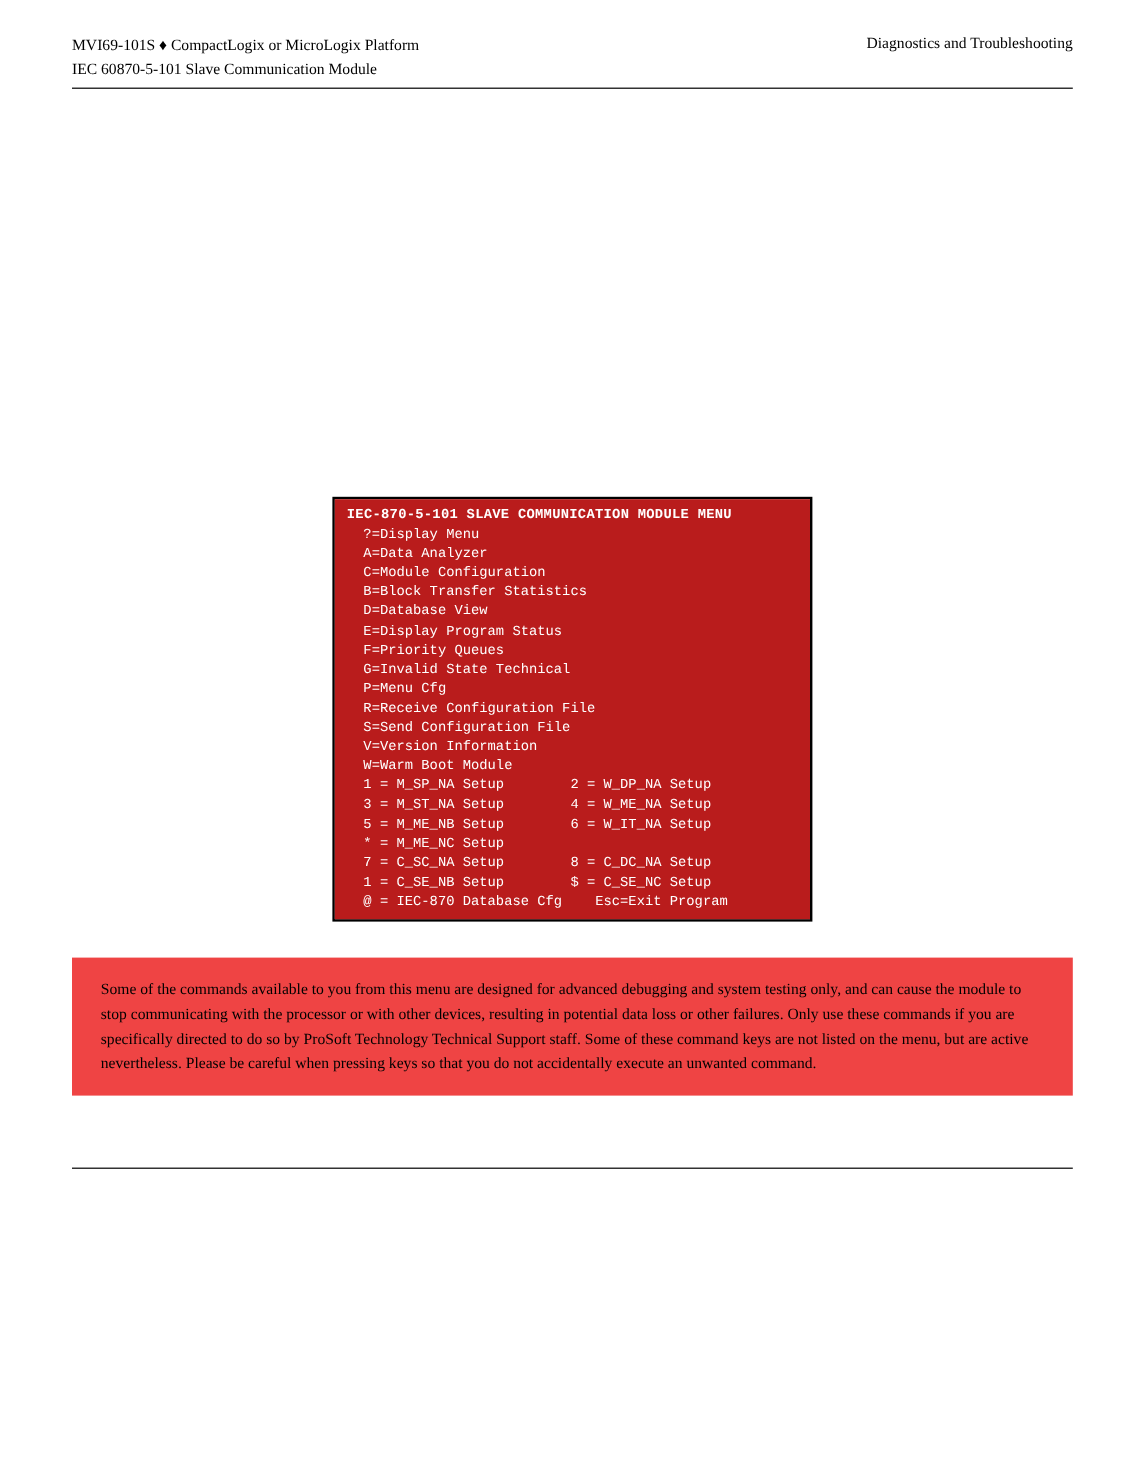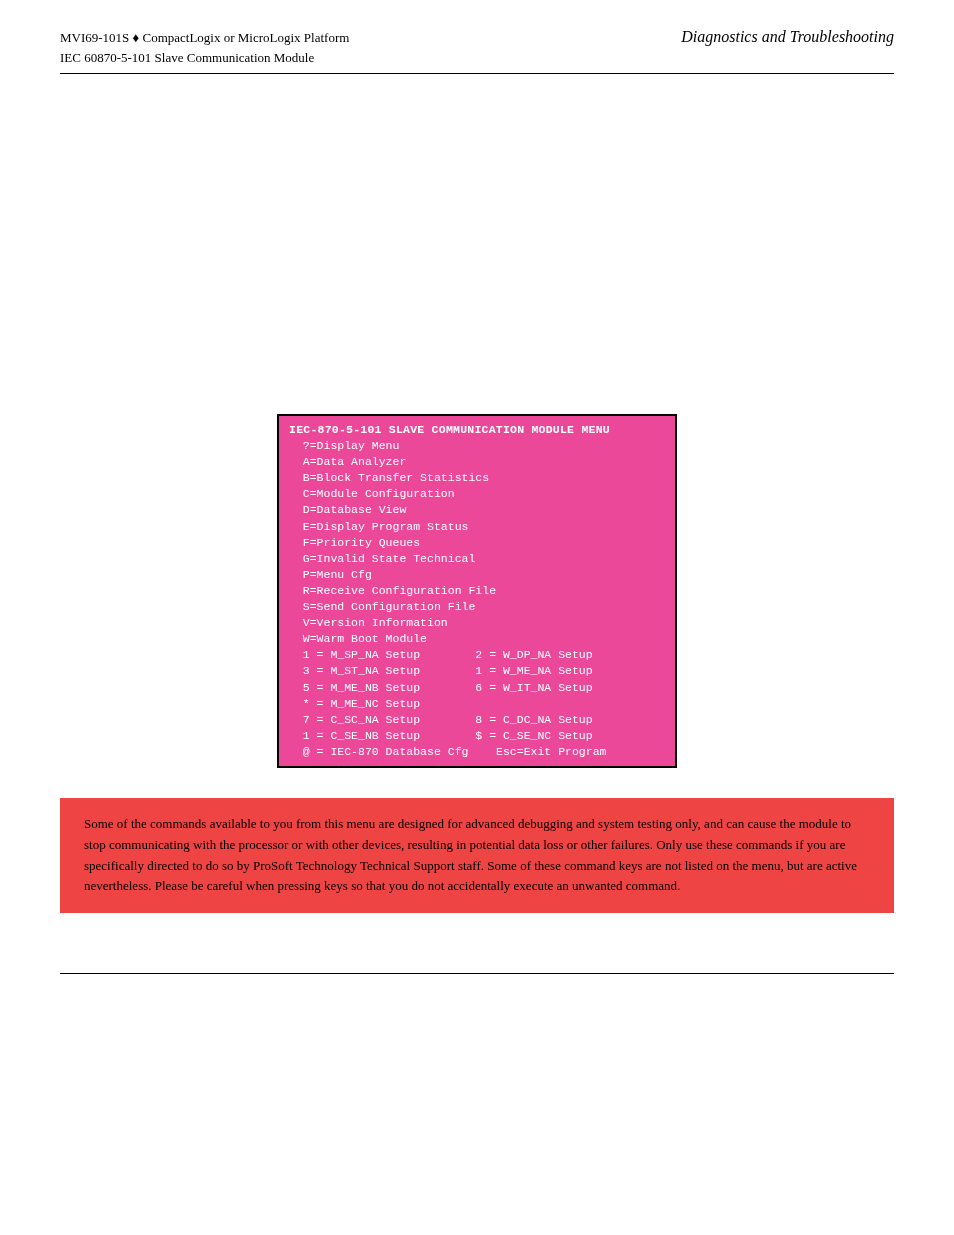--- a/index.html
+++ b/index.html
@@ -30,23 +30,22 @@
       align-items: flex-start;
       margin-bottom: 6px;
     }
 
     .header-left {
       font-size: 13px;
       line-height: 1.5;
     }
 
     .header-right {
-      font-size: 16px;
+      font-size: 13px;
       text-align: left;
-      font-style: italic;
     }
 
     .header-divider {
       border: none;
       border-top: 1.5px solid #000000;
       margin-bottom: 0;
     }
 
     .content-area {
       margin-top: 0;
@@ -61,21 +60,21 @@
 
     .terminal-container {
       border: 2px solid #000000;
       background: #000000;
       padding: 0;
       width: 400px;
       margin-bottom: 30px;
     }
 
     .terminal-inner {
-      background: #ec4899;
+      background: #b91c1c;
       color: #ffffff;
       font-family: 'Courier New', Courier, monospace;
       font-size: 11.5px;
       line-height: 1.4;
       padding: 6px 10px;
     }
 
     .terminal-title {
       font-weight: bold;
       letter-spacing: 0.02em;
@@ -118,33 +117,33 @@
 
   <div class="content-area">
 
     <div class="spacer-large"></div>
 
     <div class="terminal-container">
       <div class="terminal-inner">
         <div class="terminal-line terminal-title">IEC-870-5-101 SLAVE COMMUNICATION MODULE MENU</div>
         <div class="terminal-line">  ?=Display Menu</div>
         <div class="terminal-line">  A=Data Analyzer</div>
+        <div class="terminal-line">  C=Module Configuration</div>
         <div class="terminal-line">  B=Block Transfer Statistics</div>
-        <div class="terminal-line">  C=Module Configuration</div>
         <div class="terminal-line">  D=Database View</div>
         <div class="terminal-line">  E=Display Program Status</div>
         <div class="terminal-line">  F=Priority Queues</div>
         <div class="terminal-line">  G=Invalid State Technical</div>
         <div class="terminal-line">  P=Menu Cfg</div>
         <div class="terminal-line">  R=Receive Configuration File</div>
         <div class="terminal-line">  S=Send Configuration File</div>
         <div class="terminal-line">  V=Version Information</div>
         <div class="terminal-line">  W=Warm Boot Module</div>
         <div class="terminal-line">  1 = M_SP_NA Setup        2 = W_DP_NA Setup</div>
-        <div class="terminal-line">  3 = M_ST_NA Setup        1 = W_ME_NA Setup</div>
+        <div class="terminal-line">  3 = M_ST_NA Setup        4 = W_ME_NA Setup</div>
         <div class="terminal-line">  5 = M_ME_NB Setup        6 = W_IT_NA Setup</div>
         <div class="terminal-line">  * = M_ME_NC Setup</div>
         <div class="terminal-line">  7 = C_SC_NA Setup        8 = C_DC_NA Setup</div>
         <div class="terminal-line">  1 = C_SE_NB Setup        $ = C_SE_NC Setup</div>
         <div class="terminal-line">  @ = IEC-870 Database Cfg    Esc=Exit Program</div>
         <div class="terminal-line"></div>
       </div>
     </div>
 
     <div class="warning-box">

